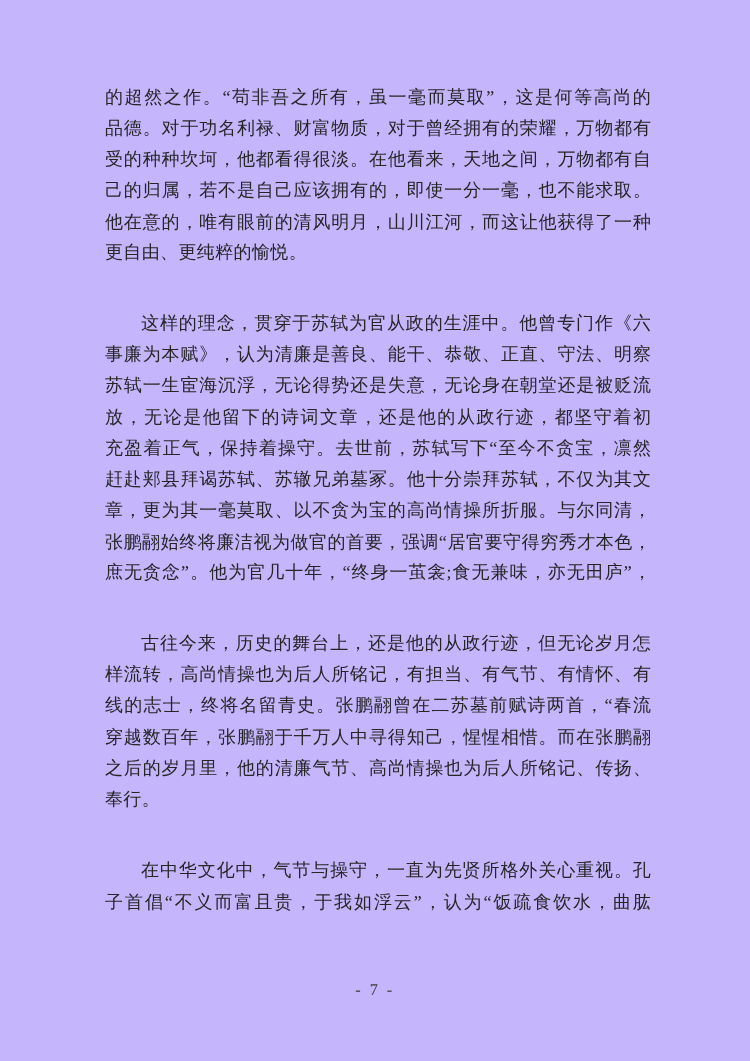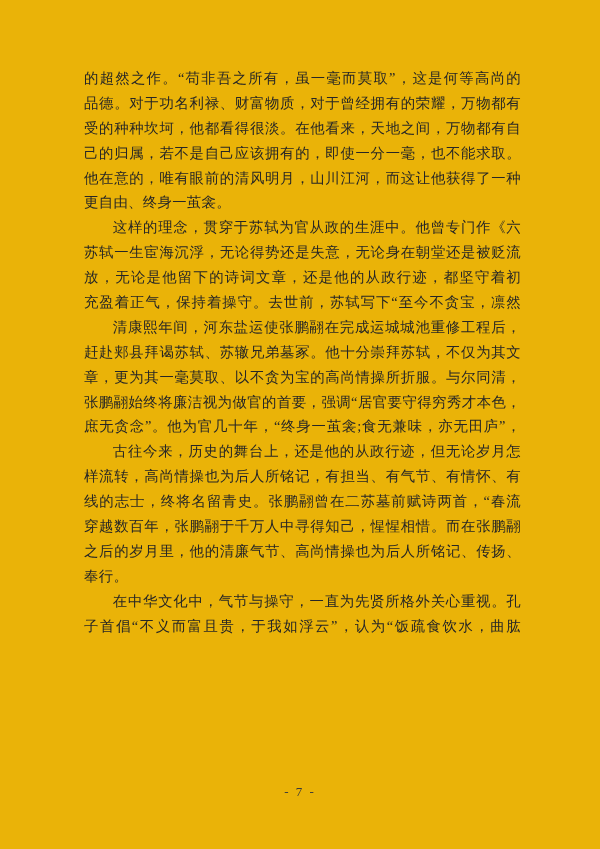--- a/index.html
+++ b/index.html
@@ -35,53 +35,54 @@
     text-justify: inter-character;
     overflow: hidden;
     letter-spacing: 0.3px;
   }
   .line.last {
     text-align: left;
     text-align-last: left;
   }
   .line.indent {
     text-indent: 2em;
+    margin-top: 32px;
   }
   .page-footer {
     position: absolute;
     left: 0;
     top: 784px;
     width: 100%;
     text-align: center;
     font-size: 13px;
     letter-spacing: 2px;
     color: #3a3a3a;
   }
 </style>
 </head>
 <body>
 
-<div class="page" style="color: rgb(38, 38, 38); background: #eab308;">
+<div class="page" style="color: rgb(38, 38, 38); background: #c4b5fd;">
   <div class="text-block">
       <div class="paragraph">
         <div class="line">的超然之作。“苟非吾之所有，虽一毫而莫取”，这是何等高尚的</div>
         <div class="line">品德。对于功名利禄、财富物质，对于曾经拥有的荣耀，万物都有自</div>
         <div class="line">受的种种坎坷，他都看得很淡。在他看来，天地之间，万物都有自</div>
         <div class="line">己的归属，若不是自己应该拥有的，即使一分一毫，也不能求取。</div>
         <div class="line">他在意的，唯有眼前的清风明月，山川江河，而这让他获得了一种</div>
-        <div class="line last">更自由、终身一茧衾。</div>
+        <div class="line last">更自由、更纯粹的愉悦。</div>
       </div>
       <div class="paragraph">
         <div class="line indent">这样的理念，贯穿于苏轼为官从政的生涯中。他曾专门作《六</div>
+        <div class="line">事廉为本赋》，认为清廉是善良、能干、恭敬、正直、守法、明察</div>
         <div class="line">苏轼一生宦海沉浮，无论得势还是失意，无论身在朝堂还是被贬流</div>
         <div class="line">放，无论是他留下的诗词文章，还是他的从政行迹，都坚守着初心，</div>
         <div class="line">充盈着正气，保持着操守。去世前，苏轼写下“至今不贪宝，凛然</div>
       </div>
       <div class="paragraph">
-        <div class="line indent">清康熙年间，河东盐运使张鹏翮在完成运城城池重修工程后，</div>
         <div class="line">赶赴郏县拜谒苏轼、苏辙兄弟墓冢。他十分崇拜苏轼，不仅为其文</div>
         <div class="line">章，更为其一毫莫取、以不贪为宝的高尚情操所折服。与尔同清，</div>
         <div class="line">张鹏翮始终将廉洁视为做官的首要，强调“居官要守得穷秀才本色，</div>
         <div class="line">庶无贪念”。他为官几十年，“终身一茧衾;食无兼味，亦无田庐”，</div>
       </div>
       <div class="paragraph">
         <div class="line indent">古往今来，历史的舞台上，还是他的从政行迹，但无论岁月怎</div>
         <div class="line">样流转，高尚情操也为后人所铭记，有担当、有气节、有情怀、有底</div>
         <div class="line">线的志士，终将名留青史。张鹏翮曾在二苏墓前赋诗两首，“春流</div>
         <div class="line">穿越数百年，张鹏翮于千万人中寻得知己，惺惺相惜。而在张鹏翮</div>

